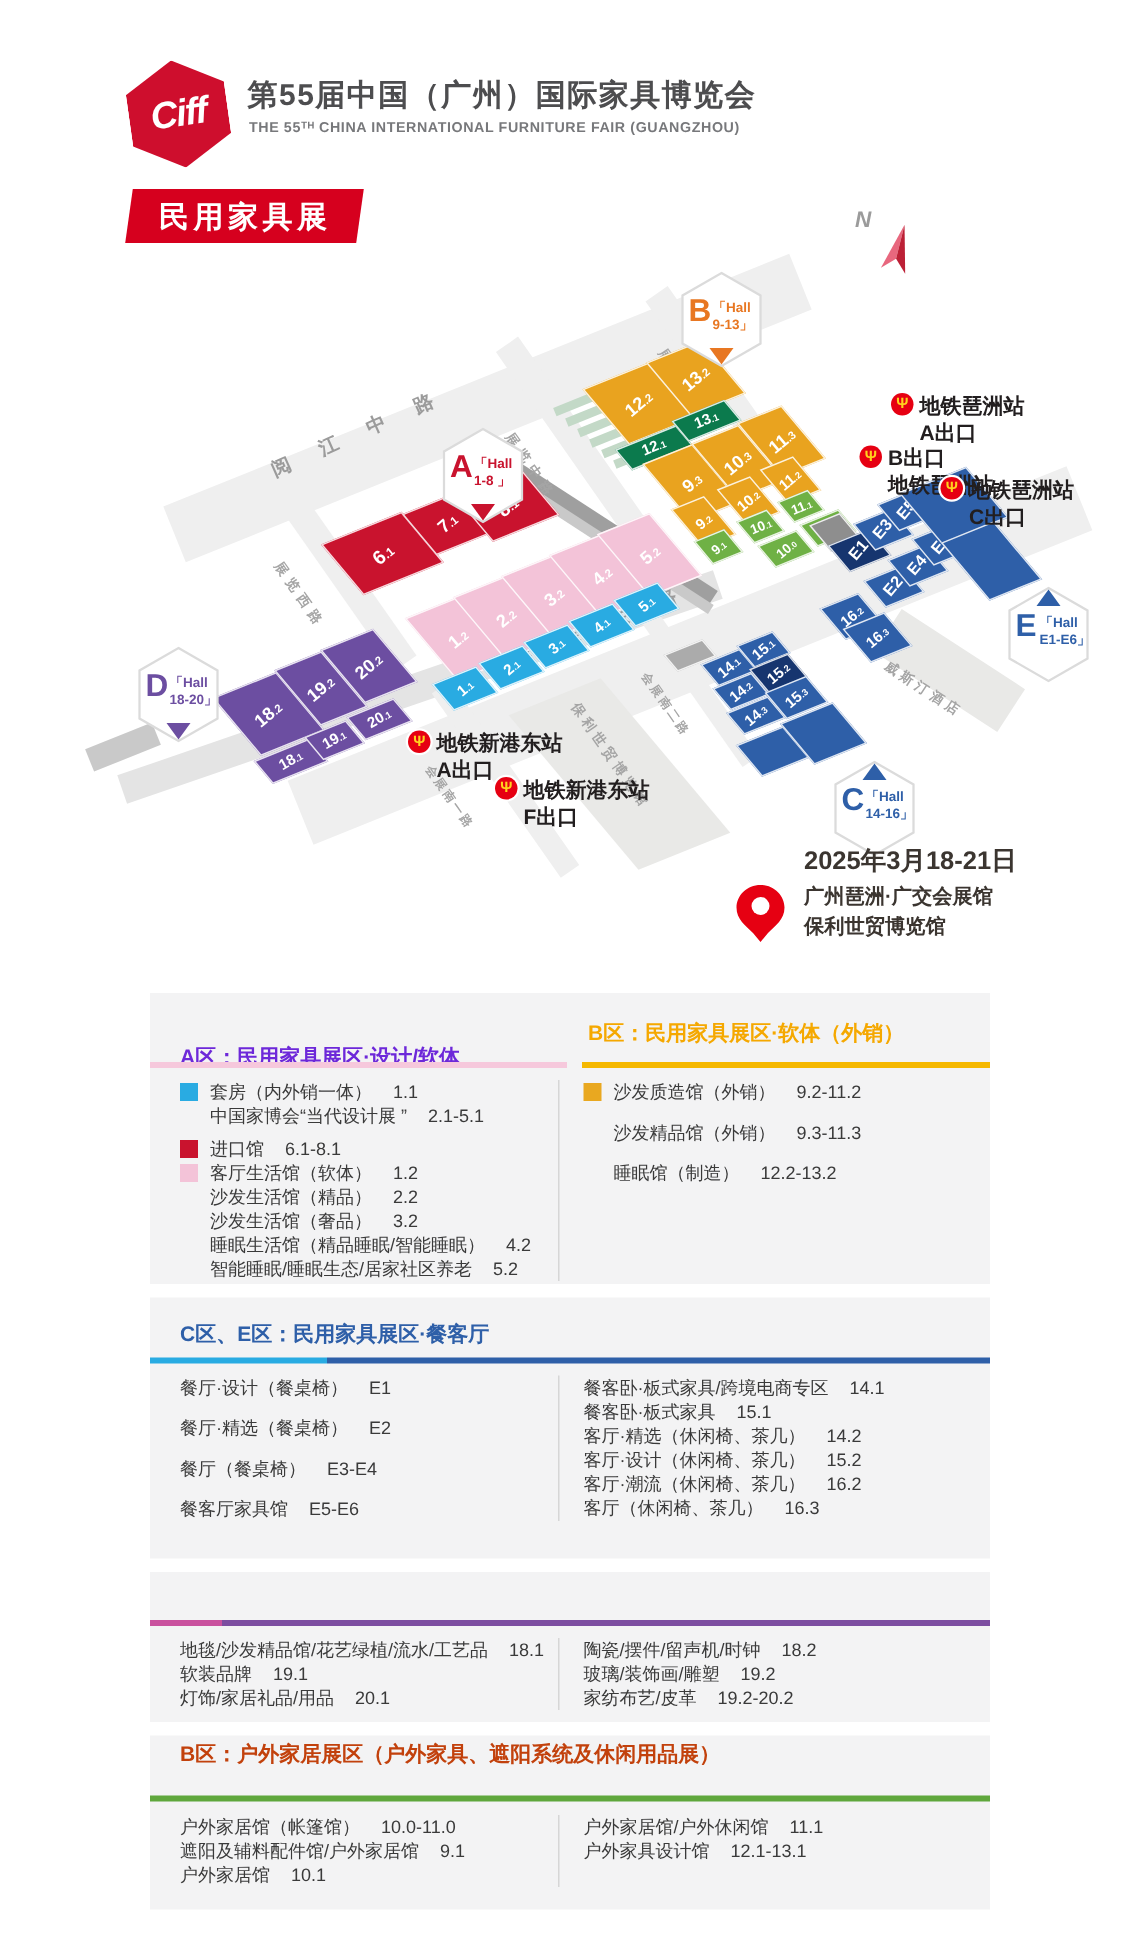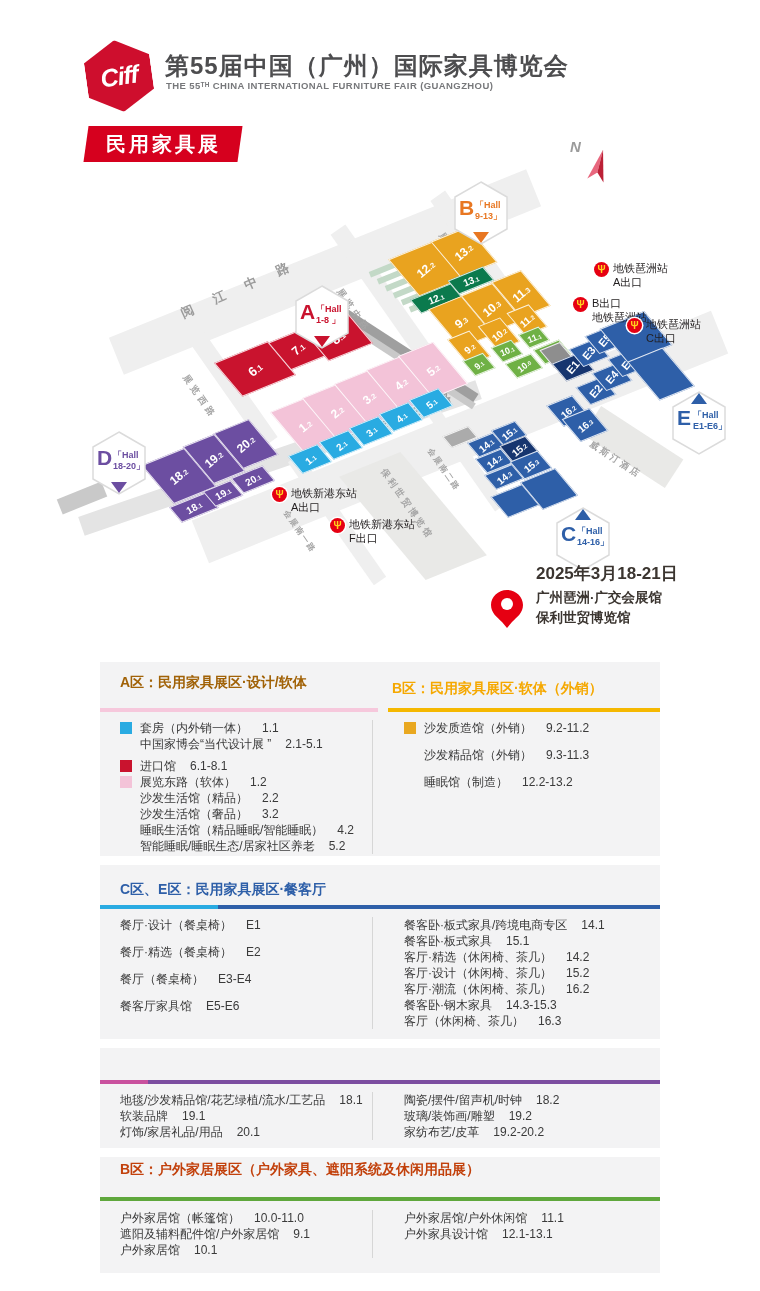--- a/index.html
+++ b/index.html
@@ -4,58 +4,58 @@
 <style>
   html,body{margin:0;padding:0;background:#fff;}
   body{font-family:"Liberation Sans","DejaVu Sans",sans-serif;}
   #page{position:relative;width:760px;height:1291px;background:#fff;overflow:hidden;}
 
   
   .logo{position:absolute;left:86px;top:40px;width:66px;height:72px;background:#CE0E2D;
         clip-path:polygon(50% 0,100% 26%,100% 74%,50% 100%,0 74%,0 26%);
         transform:rotate(-8deg);display:flex;align-items:center;justify-content:center;}
   .logo span{color:#fff;font-weight:bold;font-style:italic;font-size:25px;letter-spacing:-1px;}
-  .title{position:absolute;left:165px;top:50px;font-size:24px;font-weight:bold;color:#4D4D4F;letter-spacing:1px;white-space:nowrap;}
+  .title{position:absolute;left:165px;top:50px;font-size:20px;font-weight:bold;color:#4D4D4F;letter-spacing:1px;white-space:nowrap;}
   .subtitle{position:absolute;left:166px;top:80px;font-size:9.5px;font-weight:bold;color:#77787B;letter-spacing:.4px;white-space:nowrap;}
   .badge{position:absolute;left:86px;top:126px;width:154px;height:36px;background:#D6001E;transform:skewX(-8deg);
          display:flex;align-items:center;justify-content:center;}
   .badge span{color:#fff;font-size:20px;font-weight:bold;letter-spacing:3px;transform:skewX(8deg);white-space:nowrap;}
 
   
   #map{position:absolute;left:0;top:0;width:760px;height:660px;}
   .road{position:absolute;z-index:1;}
   .stair{position:absolute;z-index:2;}
   .rlabel{position:absolute;z-index:2;font-weight:bold;white-space:nowrap;transform-origin:left top;}
   .hall{position:absolute;z-index:4;display:flex;align-items:center;justify-content:center;
         border:1px solid rgba(255,255,255,.85);color:#fff;font-weight:bold;transform-origin:center;}
   .hall .hl{display:inline-block;white-space:nowrap;}
   .hall .hs{font-size:.62em;}
   .hexbadge{position:absolute;width:58px;height:66px;z-index:6;}
   .bletter{position:absolute;left:7px;top:16px;font-size:21px;font-weight:bold;}
   .blines{position:absolute;left:23px;top:20px;font-size:9px;font-weight:bold;line-height:1.2;white-space:nowrap;}
   .metro{position:absolute;display:flex;gap:4px;align-items:flex-start;z-index:7;}
   .micon{width:15px;height:15px;border-radius:50%;background:#E60012;color:#FFD21E;font-size:10px;font-weight:bold;
          display:flex;align-items:center;justify-content:center;box-shadow:0 0 0 1.5px #fff;flex:none;}
-  .mtxt{font-size:11px;font-weight:normal;color:#221E1F;line-height:1.25;white-space:nowrap;}
+  .mtxt{font-size:14px;font-weight:bold;color:#221E1F;line-height:1.25;white-space:nowrap;}
   .north{position:absolute;left:570px;top:138px;width:60px;height:60px;z-index:5;}
   .nlet{position:absolute;left:0;top:0;font-style:italic;color:#9B9B9B;font-size:15px;font-weight:bold;}
   .north svg{position:absolute;left:14px;top:8px;transform:rotate(14deg);}
   .venue{position:absolute;left:490px;top:562px;display:flex;gap:12px;z-index:8;align-items:flex-end;}
   .vdate{font-size:17px;font-weight:bold;color:#3B3530;margin-bottom:3px;white-space:nowrap;}
   .vaddr{font-size:13.5px;font-weight:bold;color:#3B3530;line-height:1.5;white-space:nowrap;}
 
   
   #sections{position:absolute;left:100px;top:662px;width:560px;}
   .panel{position:relative;background:#F3F3F4;margin-bottom:9px;}
   .ptitle{position:absolute;font-size:14px;font-weight:bold;white-space:nowrap;}
   .pbarseg{position:absolute;height:4px;}
   .cols{position:absolute;left:0;right:0;display:flex;}
   .col{box-sizing:border-box;}
   .col.left{width:272px;padding-left:20px;}
-  .col.right{flex:1;padding-left:31px;border-left:1px solid #D6D6D6;}
+  .col.right{flex:1;padding-left:16px;border-left:1px solid #D6D6D6;}
   .row{font-size:12px;color:#3A3A3A;line-height:16px;display:flex;align-items:flex-start;}
   .row .sw{width:12px;height:12px;margin:2px 8px 0 0;flex:none;}
   .row.ind{padding-left:20px;}
   .row .txt{white-space:nowrap;}
   .row .num{margin-left:14px;white-space:nowrap;}
   .g1{margin-top:6px;}
   .g2{margin-top:11px;align-items:center;}
 </style>
 </head>
 <body>
@@ -305,21 +305,21 @@
         <span class="mtxt">地铁新港东站<br>A出口</span>
       </div>
       <div class="metro" style="left: 330px; top: 518px;">
         <span class="micon">Ψ</span>
         <span class="mtxt">地铁新港东站<br>F出口</span>
       </div>
     </div>
 
   <div id="sections">
       <div class="panel" style="height: 194px;">
-        <div class="ptitle" style="left: 20px; top: 12px; color: #a16207;">A区：民用家具展区·设计/软体</div>
+        <div class="ptitle" style="left: 20px; top: 34px; color: #6d28d9;">A区：民用家具展区·设计/软体</div>
         <div class="ptitle" style="left: 292px; top: 18px; color: rgb(245, 168, 0);">B区：民用家具展区·软体（外销）</div>
         <div class="pbarseg" style="left: 0px; top: 46px; width: 278px; background: rgb(246, 200, 220);"></div>
         <div class="pbarseg" style="left: 288px; top: 46px; width: 272px; background: rgb(245, 184, 0);"></div>
         <div class="cols" style="top: 58px;">
           <div class="col left">
             <div class="row">
               <span class="sw" style="background: rgb(41, 171, 226);"></span>
               <span class="txt">套房（内外销一体）</span>
               <span class="num">1.1</span>
             </div>
@@ -327,21 +327,21 @@
               <span class="txt">中国家博会“当代设计展 ”</span>
               <span class="num">2.1-5.1</span>
             </div>
             <div class="row g1">
               <span class="sw" style="background: rgb(201, 19, 46);"></span>
               <span class="txt">进口馆</span>
               <span class="num">6.1-8.1</span>
             </div>
             <div class="row">
               <span class="sw" style="background: rgb(243, 195, 216);"></span>
-              <span class="txt">展览东路（软体）</span>
+              <span class="txt">客厅生活馆（软体）</span>
               <span class="num">1.2</span>
             </div>
             <div class="row ind">
               <span class="txt">沙发生活馆（精品）</span>
               <span class="num">2.2</span>
             </div>
             <div class="row ind">
               <span class="txt">沙发生活馆（奢品）</span>
               <span class="num">3.2</span>
             </div>
@@ -409,24 +409,20 @@
             </div>
             <div class="row">
               <span class="txt">客厅·设计（休闲椅、茶几）</span>
               <span class="num">15.2</span>
             </div>
             <div class="row">
               <span class="txt">客厅·潮流（休闲椅、茶几）</span>
               <span class="num">16.2</span>
             </div>
             <div class="row">
-              <span class="txt">餐客卧·钢木家具</span>
-              <span class="num">14.3-15.3</span>
-            </div>
-            <div class="row">
               <span class="txt">客厅（休闲椅、茶几）</span>
               <span class="num">16.3</span>
             </div>
           </div>
         </div>
       </div>
       <div class="panel" style="height: 100px;">
         <div class="pbarseg" style="left: 0px; top: 32px; width: 48px; background: rgb(201, 81, 158);"></div>
         <div class="pbarseg" style="left: 48px; top: 32px; width: 512px; background: rgb(124, 77, 160);"></div>
         <div class="cols" style="top: 44px;">

